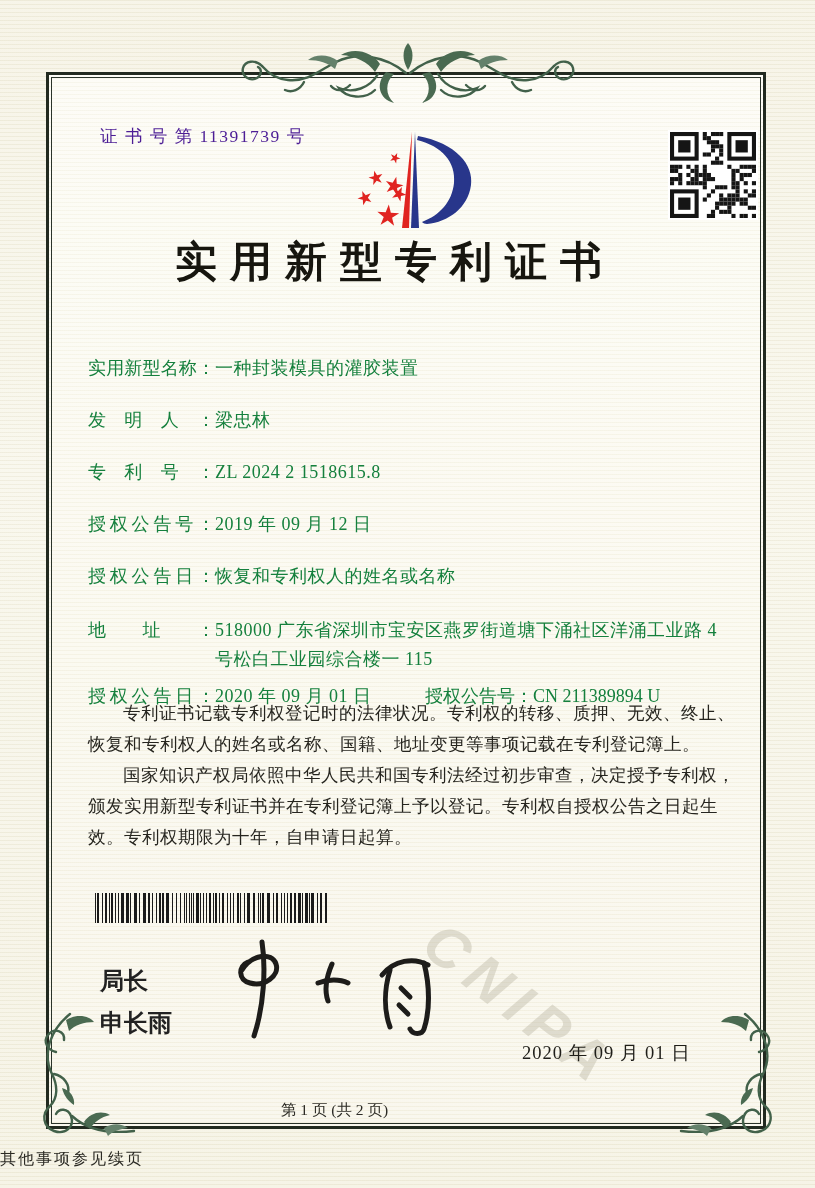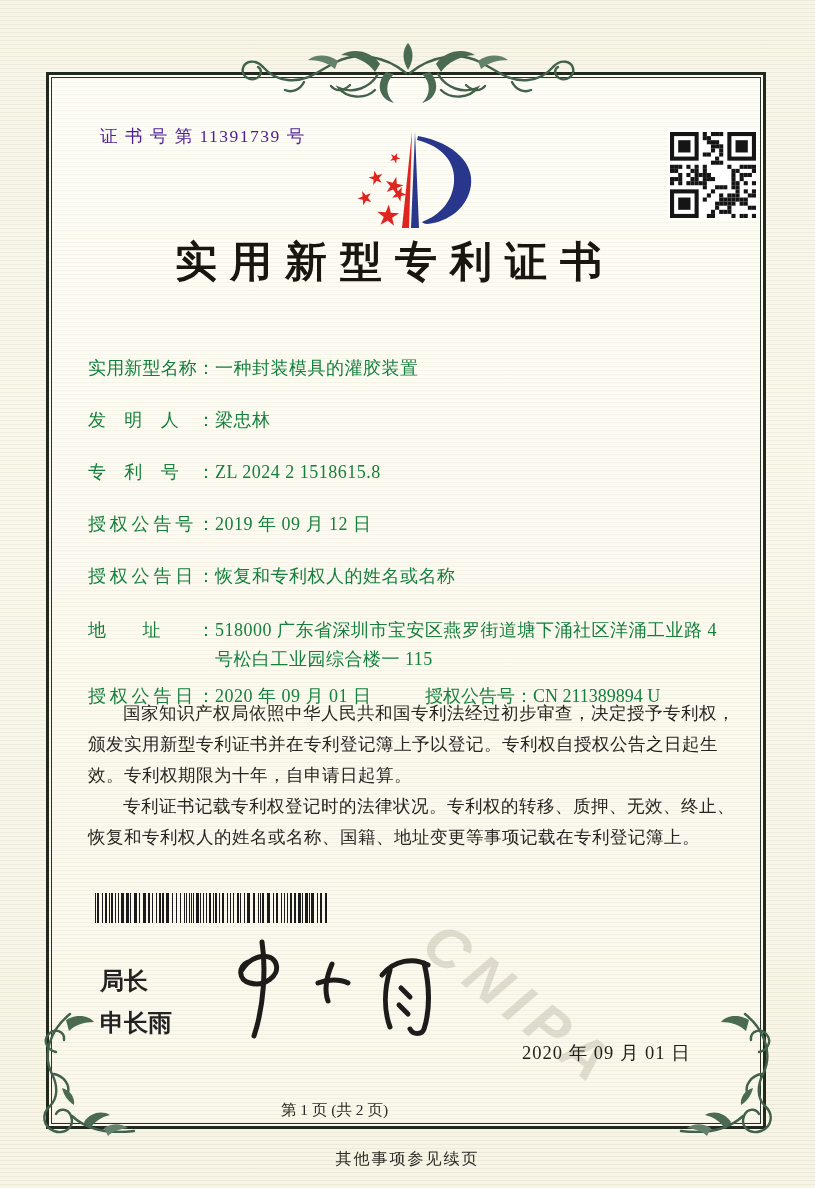--- a/index.html
+++ b/index.html
@@ -49,21 +49,21 @@
   .barcode{left:95px;top:893px;width:238px;height:30px;}
   .signer{left:100px;top:960px;font-family:"Liberation Sans","DejaVu Sans",sans-serif;
           font-weight:700;font-size:24px;line-height:42px;color:#222;}
   .sig{left:212px;top:934px;width:256px;height:112px;}
   .sig path{stroke:#1d1c1a;stroke-width:5;fill:none;stroke-linecap:round;stroke-linejoin:round;}
   .watermark{left:452px;top:908px;font-family:"Liberation Sans",sans-serif;font-style:italic;
              font-size:58px;font-weight:700;letter-spacing:10px;color:rgba(186,180,162,.42);
              transform:rotate(38deg);transform-origin:left top;white-space:nowrap;}
   .issue-date{left:522px;top:1040px;font-size:18.5px;letter-spacing:1px;color:#1f1e19;}
   .page-info{left:0;width:669px;top:1100px;text-align:center;font-size:15.5px;color:#2c2b25;}
-  .continuation{left:0;width:815px;top:1149px;text-align:center;font-size:16px;
+  .continuation{left:0;width:815px;top:1149px;text-align:left;font-size:16px;
                 font-style:oblique 4deg;color:#2c2b25;letter-spacing:2px;}
 </style>
 </head>
 <body>
 
 <div class="abs frame"></div>
 
 <div class="abs" style="left:226px;top:40px;width:364px;height:72px;">
   <svg class="orn" viewBox="0 0 364 72" width="364" height="72">
     <g id="tvine">
@@ -281,22 +281,22 @@
     <span class="val">518000 广东省深圳市宝安区燕罗街道塘下涌社区洋涌工业路 4 号松白工业园综合楼一 115</span>
   </div>
   <div class="frow">
     <span class="lbl">授权公告日：</span>
     <span class="val">2020 年 09 月 01 日</span>
     <span class="grant2"><span>授权公告号：</span><span>CN 211389894 U</span></span>
   </div>
 </div>
 
 <div class="abs paras">
+  <p>专利证书记载专利权登记时的法律状况。专利权的转移、质押、无效、终止、恢复和专利权人的姓名或名称、国籍、地址变更等事项记载在专利登记簿上。</p>
   <p>国家知识产权局依照中华人民共和国专利法经过初步审查，决定授予专利权，颁发实用新型专利证书并在专利登记簿上予以登记。专利权自授权公告之日起生效。专利权期限为十年，自申请日起算。</p>
-  <p>专利证书记载专利权登记时的法律状况。专利权的转移、质押、无效、终止、恢复和专利权人的姓名或名称、国籍、地址变更等事项记载在专利登记簿上。</p>
 </div>
 
 <div class="abs barcode">
     <svg viewBox="0 0 238 30" width="100%" height="100%" preserveAspectRatio="none">
       <rect x="0" y="0" width="1" height="30" fill="#1a1a1a"></rect>
       <rect x="2" y="0" width="2" height="30" fill="#1a1a1a"></rect>
       <rect x="7" y="0" width="1" height="30" fill="#1a1a1a"></rect>
       <rect x="10" y="0" width="2" height="30" fill="#1a1a1a"></rect>
       <rect x="14" y="0" width="1" height="30" fill="#1a1a1a"></rect>
       <rect x="16" y="0" width="2" height="30" fill="#1a1a1a"></rect>

